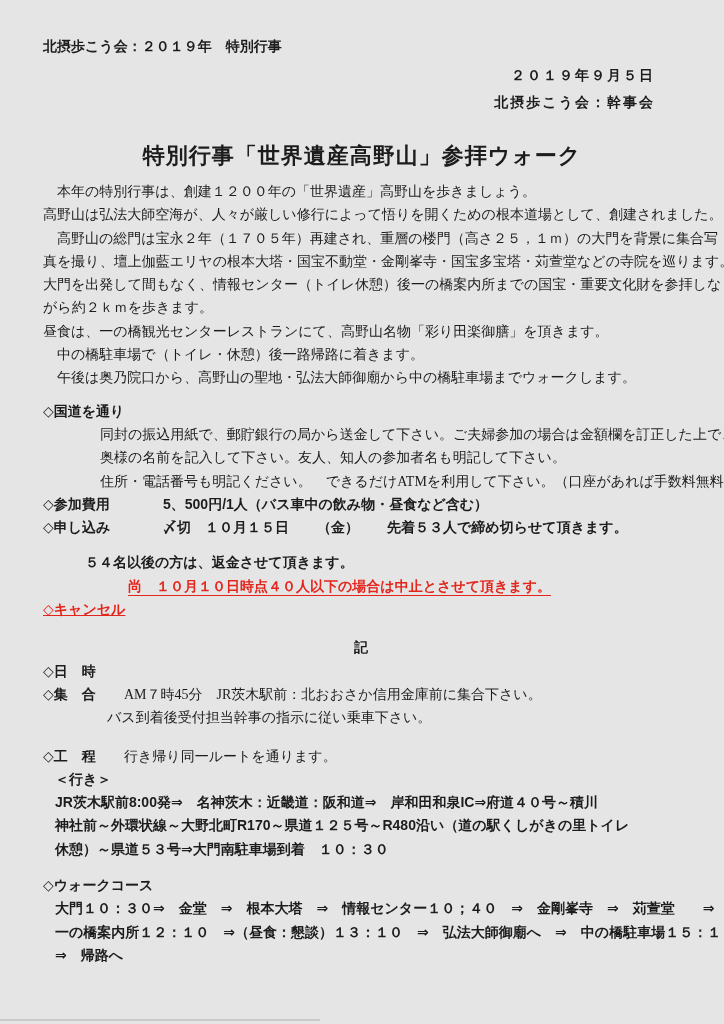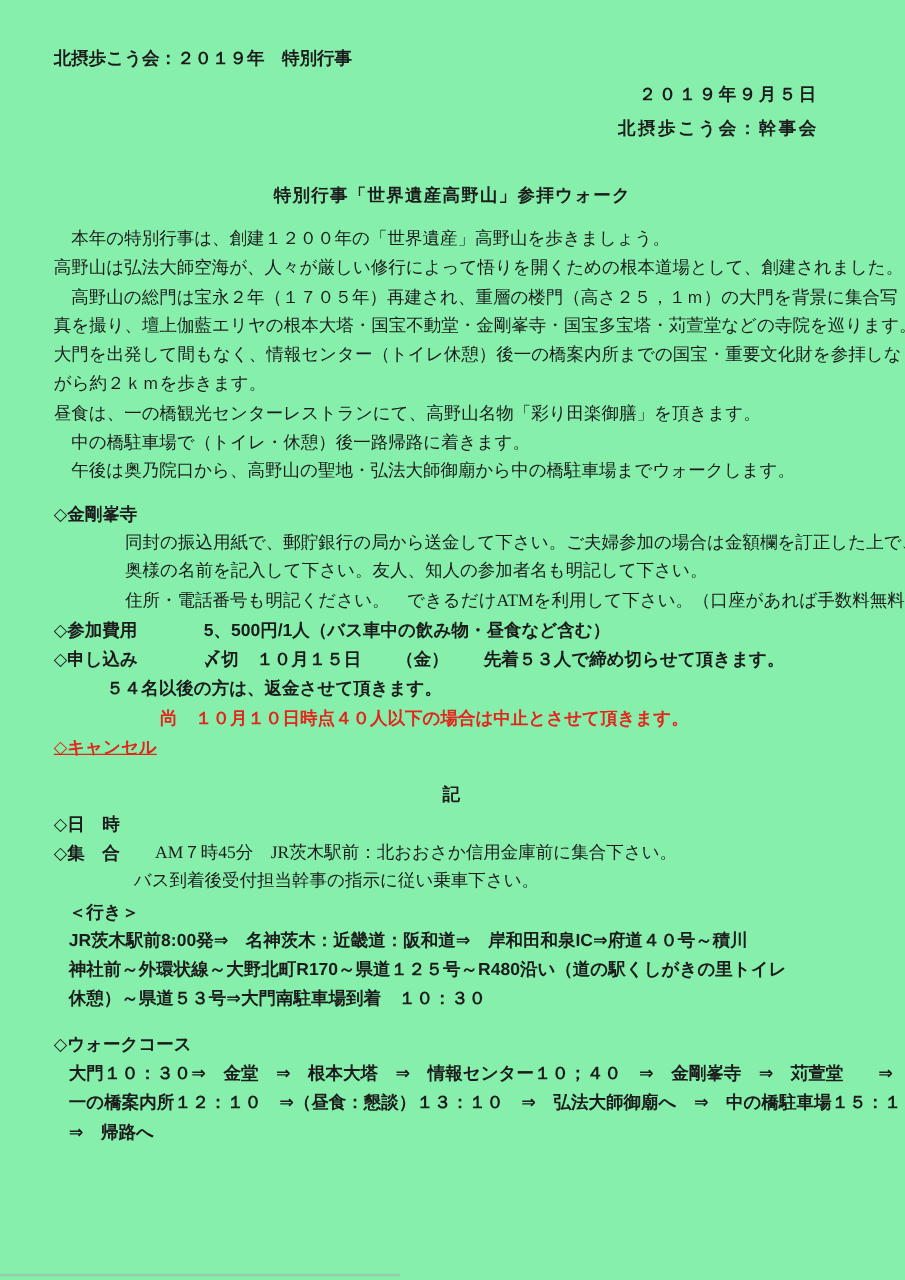--- a/index.html
+++ b/index.html
@@ -1,56 +1,56 @@
 <!DOCTYPE html>
 <html><head>
 <meta charset="utf-8">
 <style>
   html, body { margin: 0; padding: 0; background: #ffffff; }
   .page {
     position: relative;
     width: 724px;
     height: 1024px;
-    background: #86efac;
+    background: #e5e5e5;
     box-sizing: border-box;
     padding: 36px 43px 0 43px;
     color: #1c1c1c;
     font-family: "Liberation Serif", "DejaVu Serif", serif;
     font-size: 14px;
     overflow: hidden;
   }
   .gothic { font-family: "Liberation Sans", "DejaVu Sans", sans-serif; font-weight: bold; }
   .line { white-space: pre; line-height: 23.3px; }
   .lbl  { white-space: pre; line-height: 23.3px; flex: 0 0 auto; }
   .row  { display: flex; gap: 20px; }
 
   .header-org { line-height: 20px; }
   .header-right { text-align: right; padding-right: 26px; margin-top: 6px; }
   .header-right .line { line-height: 27px; letter-spacing: 2px; }
 
   .title {
     text-align: center;
-    font-size: 14px;
+    font-size: 22px;
     line-height: 24px;
     margin-top: 28px;
     letter-spacing: 1px;
   }
 
   .intro { margin-top: 12px; }
 
   .heading { margin-top: 10px; line-height: 23.3px; white-space: pre; }
   .app-body .line { margin-left: 57px; }
 
   .lbl-100 { width: 100px; }
   .lbl-61  { width: 61px; }
 
-  .overflow-line { margin-left: 42px; }
+  .overflow-line { margin-left: 42px; margin-top: 12px; }
   .notice-line   { margin-left: 85px; display: inline-block; }
   .red { color: #e3251c; }
-  .u   { text-decoration-thickness: 1px; text-underline-offset: 4px; }
+  .u   { text-decoration: underline; text-decoration-thickness: 1px; text-underline-offset: 4px; }
   .cancel-row .lbl { margin-right: 14px; text-decoration: underline; }
 
   .ki { text-align: center; margin-top: 15px; line-height: 23.3px; letter-spacing: 2px; }
 
   .meeting-note { margin-left: 64px; }
 
   .route-row { margin-top: 15px; }
   .hang { display: flex; margin-left: 12px; flex-direction: column; }
   .hang .lbl { width: 70px; }
   .hang .body { flex: 0 0 auto; }
@@ -87,21 +87,21 @@
     <div class="line">高野山は弘法大師空海が、人々が厳しい修行によって悟りを開くための根本道場として、創建されました。</div>
     <div class="line">　高野山の総門は宝永２年（１７０５年）再建され、重層の楼門（高さ２５，１ｍ）の大門を背景に集合写</div>
     <div class="line">真を撮り、壇上伽藍エリヤの根本大塔・国宝不動堂・金剛峯寺・国宝多宝塔・苅萱堂などの寺院を巡ります。</div>
     <div class="line">大門を出発して間もなく、情報センター（トイレ休憩）後一の橋案内所までの国宝・重要文化財を参拝しな</div>
     <div class="line">がら約２ｋｍを歩きます。</div>
     <div class="line">昼食は、一の橋観光センターレストランにて、高野山名物「彩り田楽御膳」を頂きます。</div>
     <div class="line">　中の橋駐車場で（トイレ・休憩）後一路帰路に着きます。</div>
     <div class="line">　午後は奥乃院口から、高野山の聖地・弘法大師御廟から中の橋駐車場までウォークします。</div>
   </div>
 
-  <div class="heading gothic">◇金剛峯寺</div>
+  <div class="heading gothic">◇国道を通り</div>
   <div class="app-body">
     <div class="line">同封の振込用紙で、郵貯銀行の局から送金して下さい。ご夫婦参加の場合は金額欄を訂正した上で、</div>
     <div class="line">奥様の名前を記入して下さい。友人、知人の参加者名も明記して下さい。</div>
     <div class="line">住所・電話番号も明記ください。　できるだけATMを利用して下さい。（口座があれば手数料無料）</div>
   </div>
 
   <div class="row">
     <span class="lbl gothic lbl-100">◇参加費用</span>
     <span class="line gothic">5、500円/1人（バス車中の飲み物・昼食など含む）</span>
   </div>
@@ -124,20 +124,24 @@
   <div class="row">
     <span class="lbl gothic lbl-61">◇日　時</span>
   </div>
 
   <div class="row">
     <span class="lbl gothic lbl-61">◇集　合</span>
     <span class="line">AM７時45分　JR茨木駅前：北おおさか信用金庫前に集合下さい。</span>
   </div>
   <div class="line meeting-note">バス到着後受付担当幹事の指示に従い乗車下さい。</div>
 
+  <div class="row route-row">
+    <span class="lbl gothic lbl-61">◇工　程</span>
+    <span class="line">行き帰り同一ルートを通ります。</span>
+  </div>
 
   <div class="hang">
     <span class="lbl gothic">＜行き＞</span>
     <div class="body">
       <div class="line gothic">JR茨木駅前8:00発⇒　名神茨木：近畿道：阪和道⇒　岸和田和泉IC⇒府道４０号～積川</div>
       <div class="line gothic">神社前～外環状線～大野北町R170～県道１２５号～R480沿い（道の駅くしがきの里トイレ</div>
       <div class="line gothic">休憩）～県道５３号⇒大門南駐車場到着　１０：３０</div>
     </div>
   </div>
 

